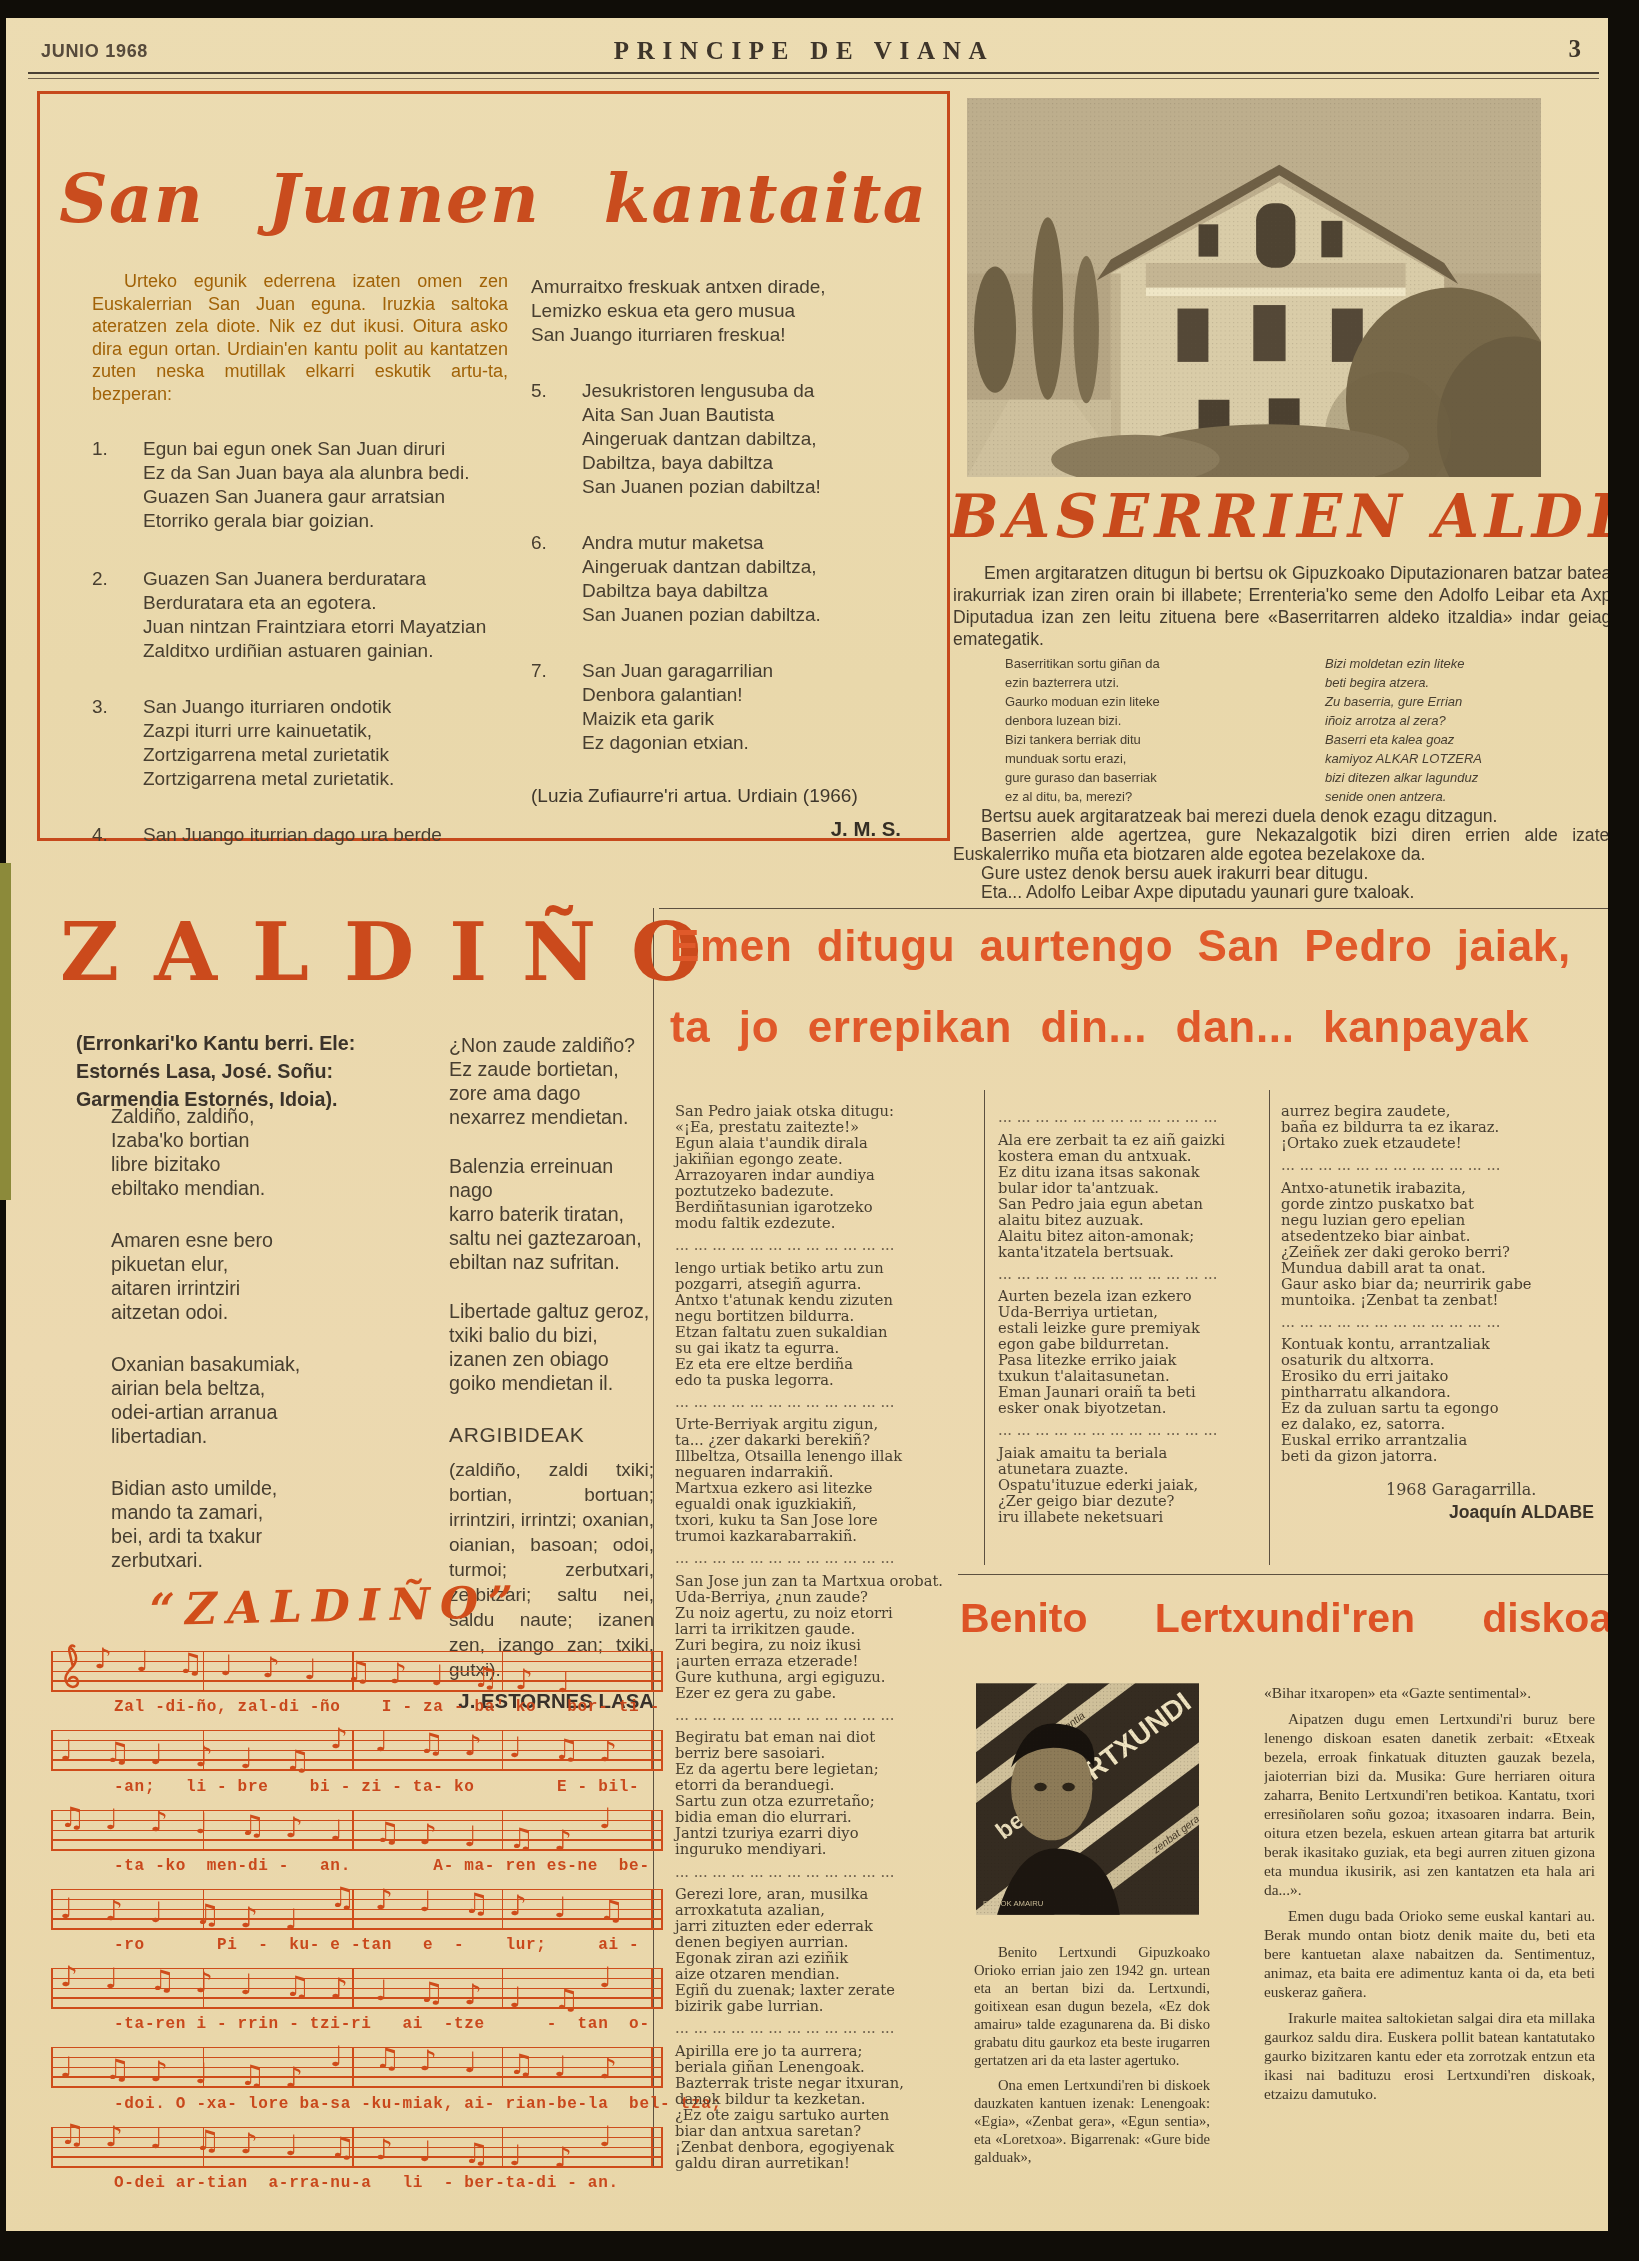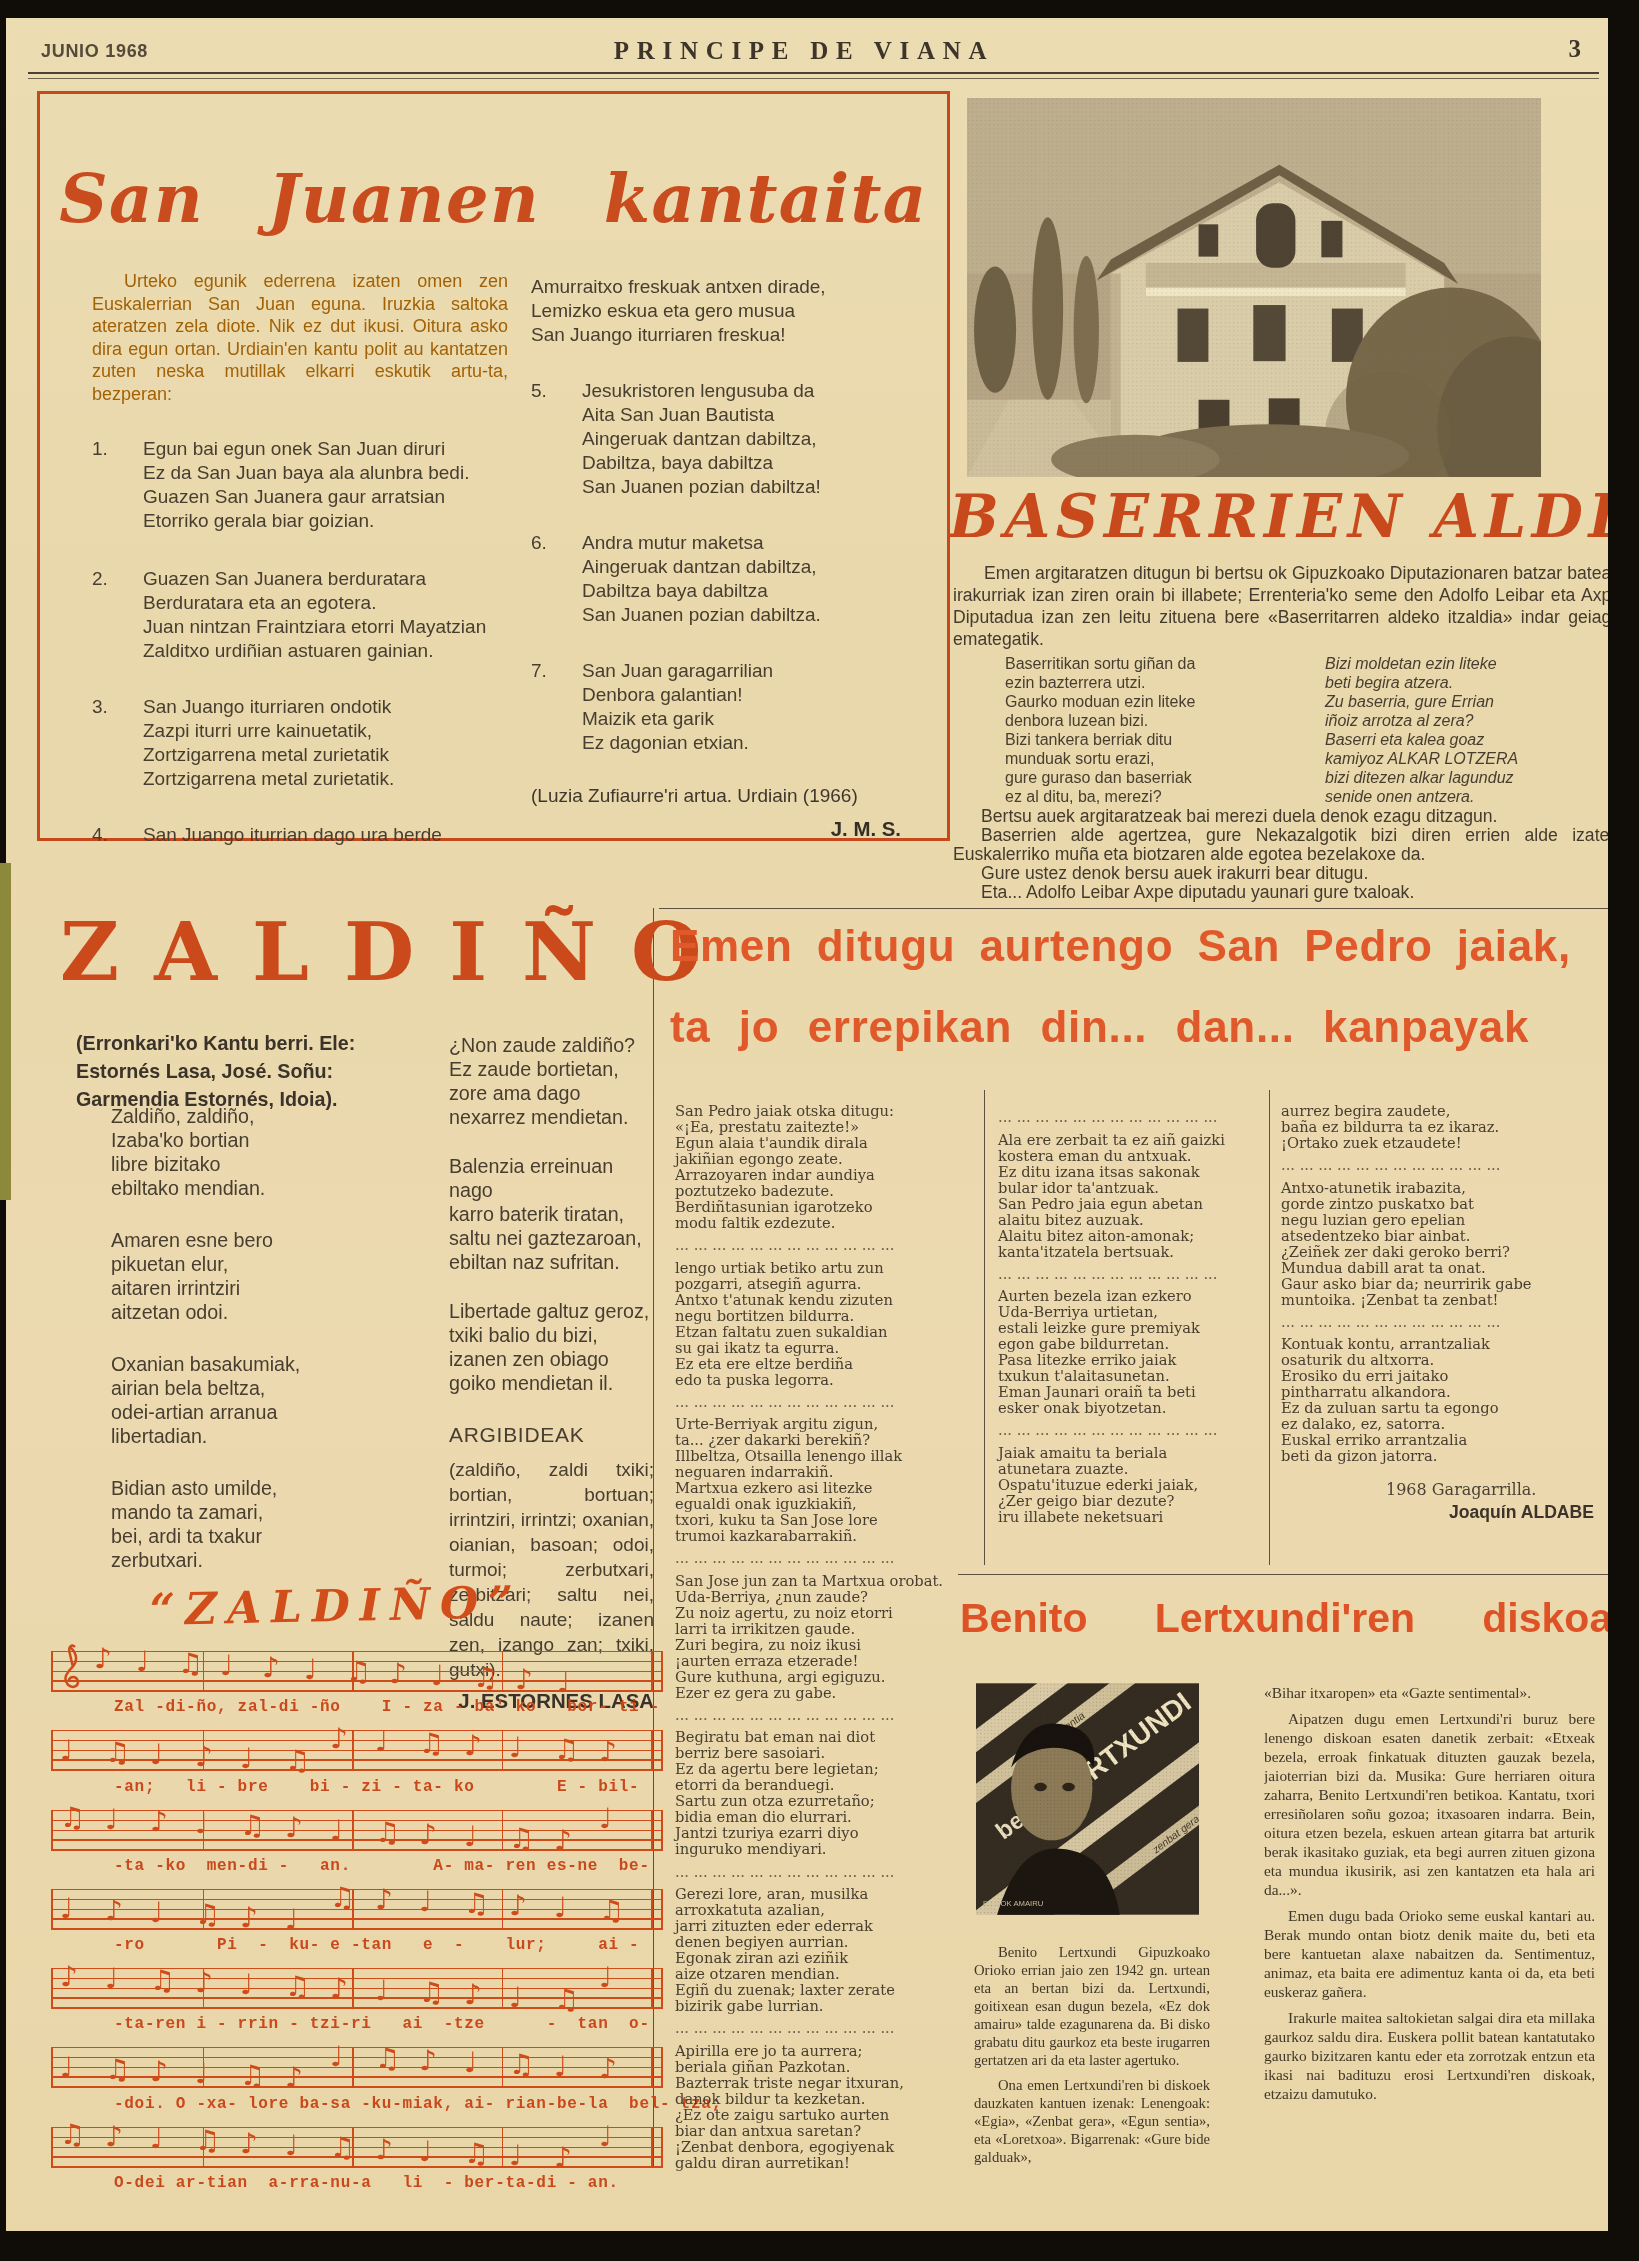--- a/index.html
+++ b/index.html
@@ -45,21 +45,21 @@
   #photo{position:absolute;left:967px;top:98px;width:574px;height:379px;}
 
   
   #bas-title{position:absolute;left:949px;top:482px;width:687px;text-align:center;
     font-family:"DejaVu Serif",serif;font-style:italic;font-weight:bold;font-size:59px;
     letter-spacing:5.6px;color:#c84a1c;white-space:nowrap;}
   #bas-intro{position:absolute;left:953px;top:562px;width:668px;font-size:17.6px;line-height:22px;
     text-align:justify;text-indent:31px;color:#443b2e;}
   #bas-vleft{position:absolute;left:1005px;top:654px;width:312px;}
   #bas-vright{position:absolute;left:1325px;top:654px;width:302px;font-style:italic;}
-  #bas-vleft .vline,#bas-vright .vline{font-size:16px;line-height:19px;}
+  #bas-vleft .vline,#bas-vright .vline{font-size:13px;line-height:19px;}
   #bas-closing{position:absolute;left:953px;top:807px;width:671px;}
   #bas-closing .cpara{font-size:17.6px;line-height:19px;text-indent:28px;text-align:justify;color:#443b2e;}
 
   
   .rule{position:absolute;background:#5c5040;}
   #div-h1{left:659px;top:908px;width:977px;height:1.4px;}
   #div-v1{left:653px;top:908px;width:1.4px;height:1258px;}
   #div-v2{left:984px;top:1090px;width:1.4px;height:475px;}
   #div-v3{left:1269px;top:1090px;width:1.4px;height:475px;}
   #div-h2{left:958px;top:1574px;width:677px;height:1.4px;}
@@ -564,21 +564,21 @@
       <div class="vline">jarri zituzten eder ederrak</div>
       <div class="vline">denen begiyen aurrian.</div>
       <div class="vline">Egonak ziran azi eziñik</div>
       <div class="vline">aize otzaren mendian.</div>
       <div class="vline">Egiñ du zuenak; laxter zerate</div>
       <div class="vline">bizirik gabe lurrian.</div>
     </div>
     <div class="dots">... ... ... ... ... ... ... ... ... ... ... ...</div>
     <div class="stanza">
       <div class="vline">Apirilla ere jo ta aurrera;</div>
-      <div class="vline">beriala giñan Pazkotan.</div>
+      <div class="vline">beriala giñan Lenengoak.</div>
       <div class="vline">Bazterrak triste negar itxuran,</div>
       <div class="vline">danok bildur ta kezketan.</div>
       <div class="vline">¿Ez ote zaigu sartuko aurten</div>
       <div class="vline">biar dan antxua saretan?</div>
       <div class="vline">¡Zenbat denbora, egogiyenak</div>
       <div class="vline">galdu diran aurretikan!</div>
     </div>
   </div>
 <div id="sp-col2" class="sp">
     <div class="dots">... ... ... ... ... ... ... ... ... ... ... ...</div>

